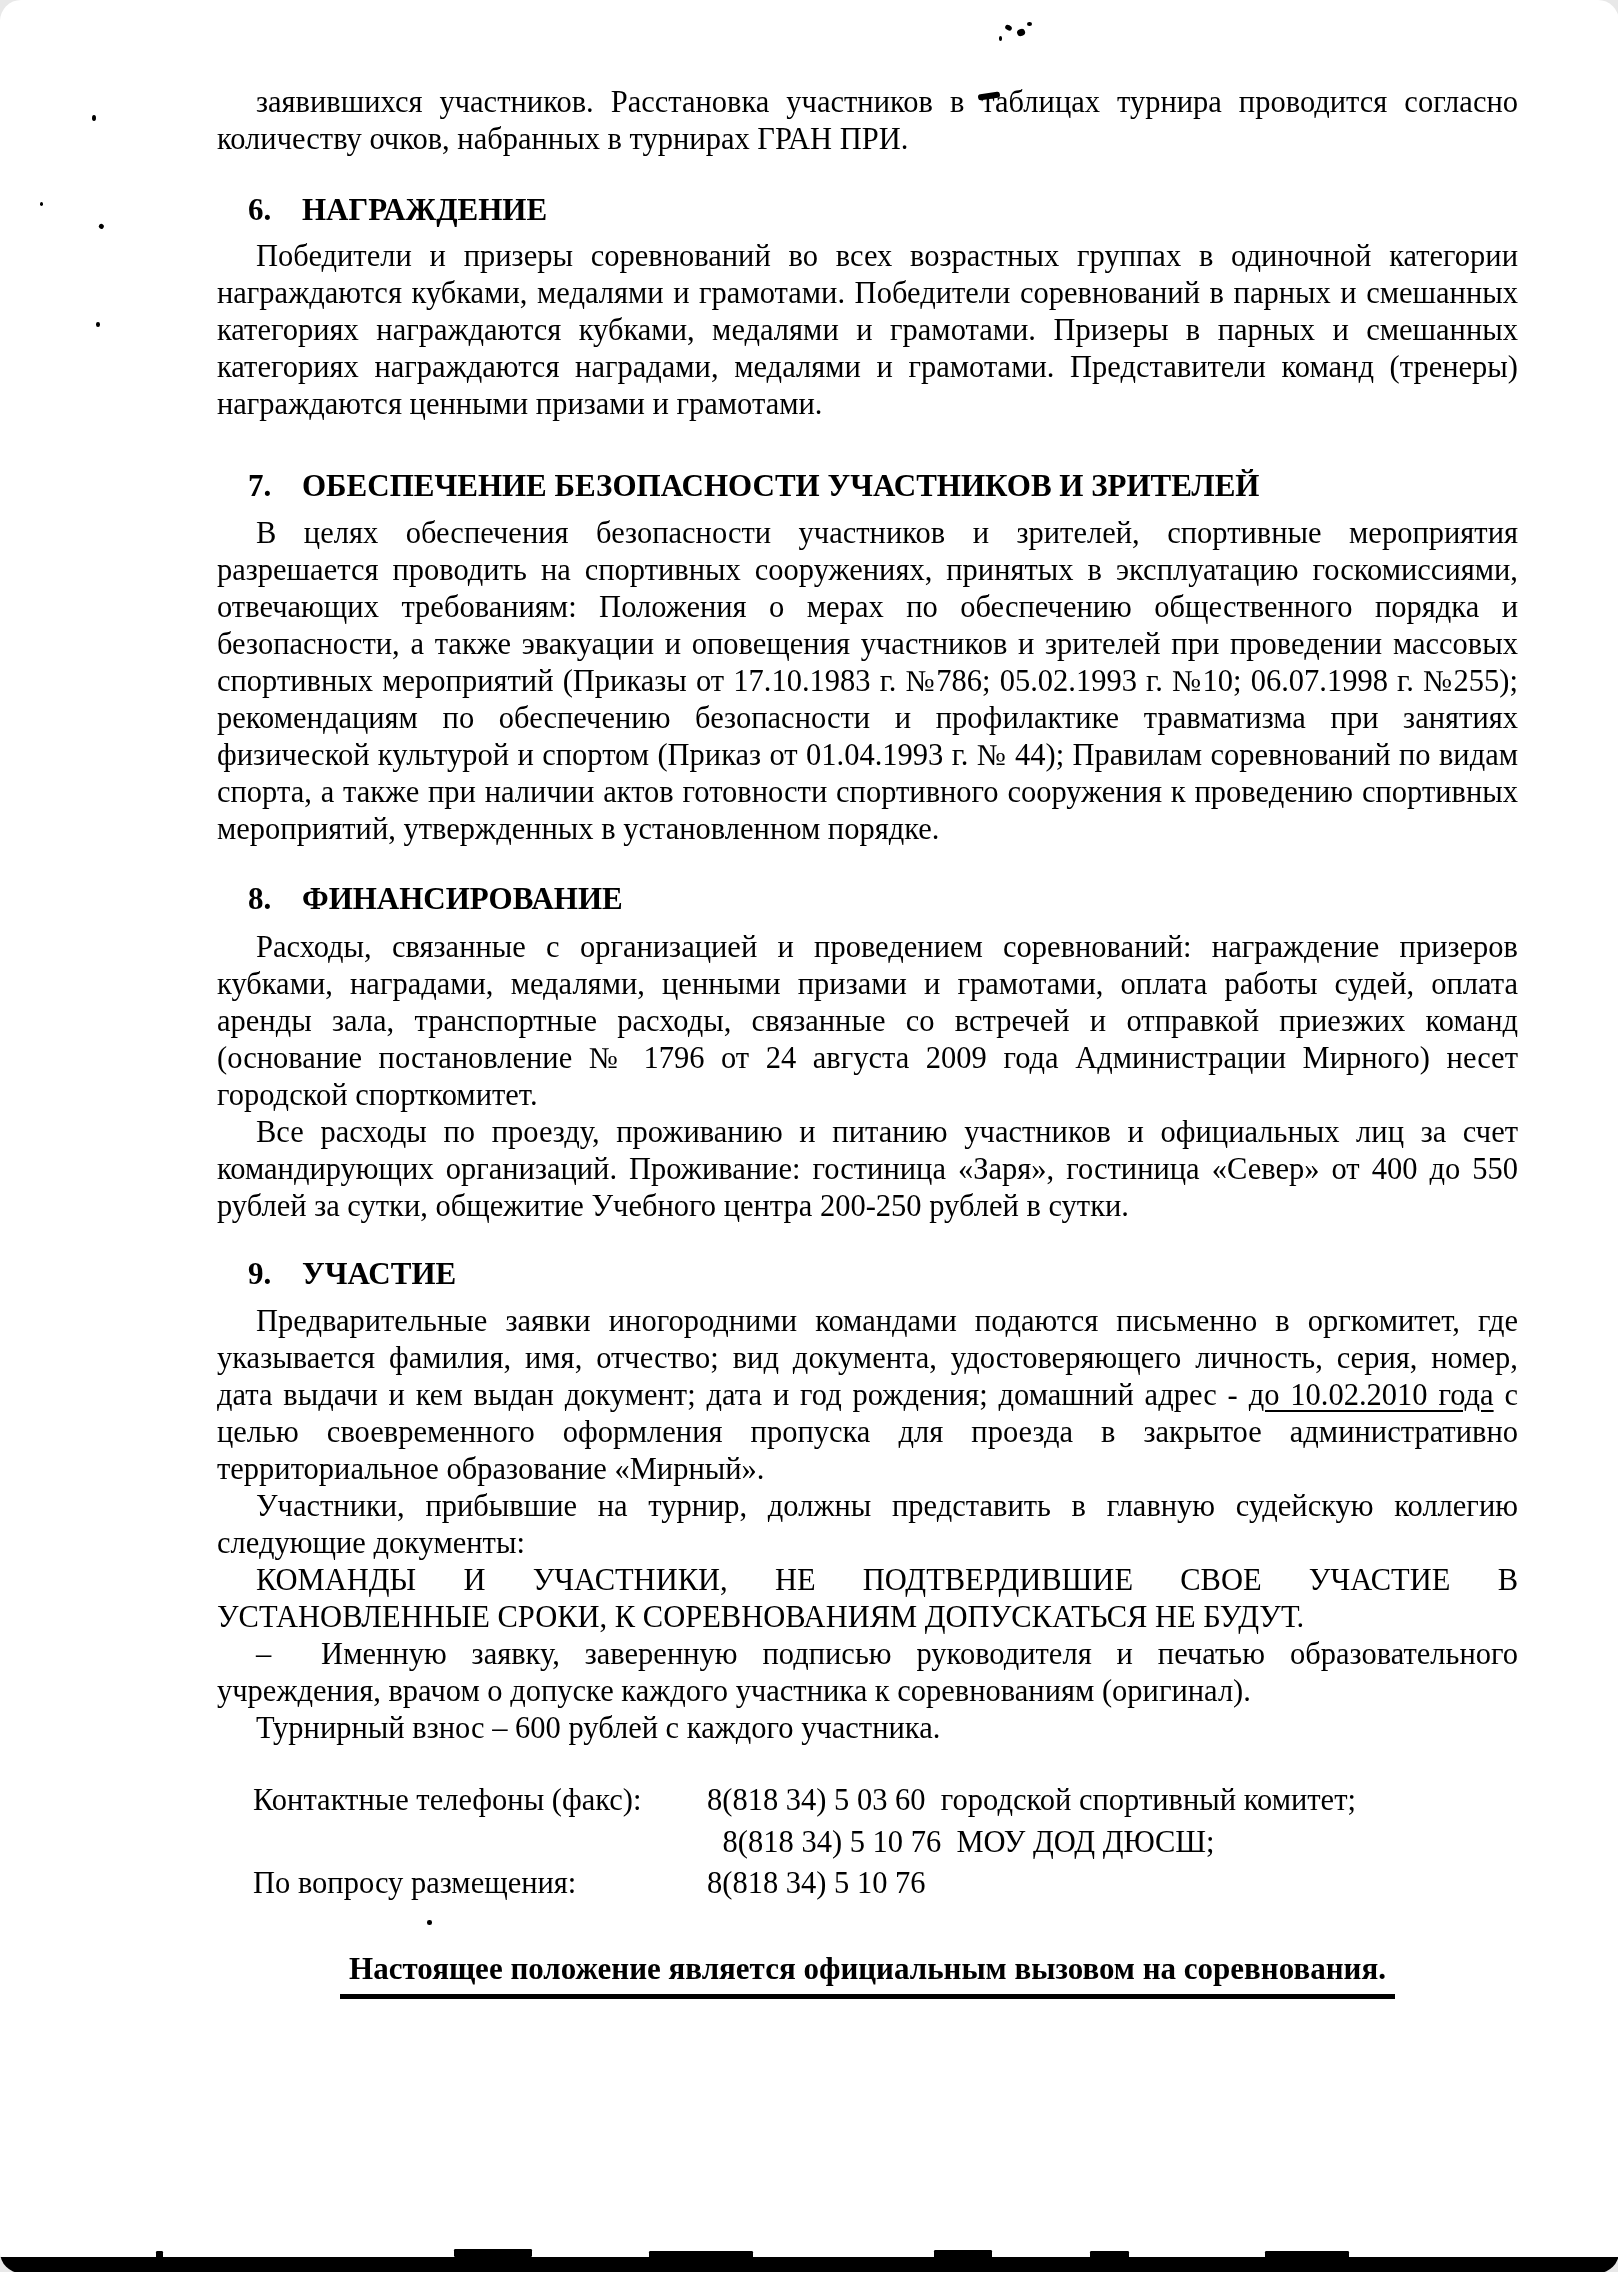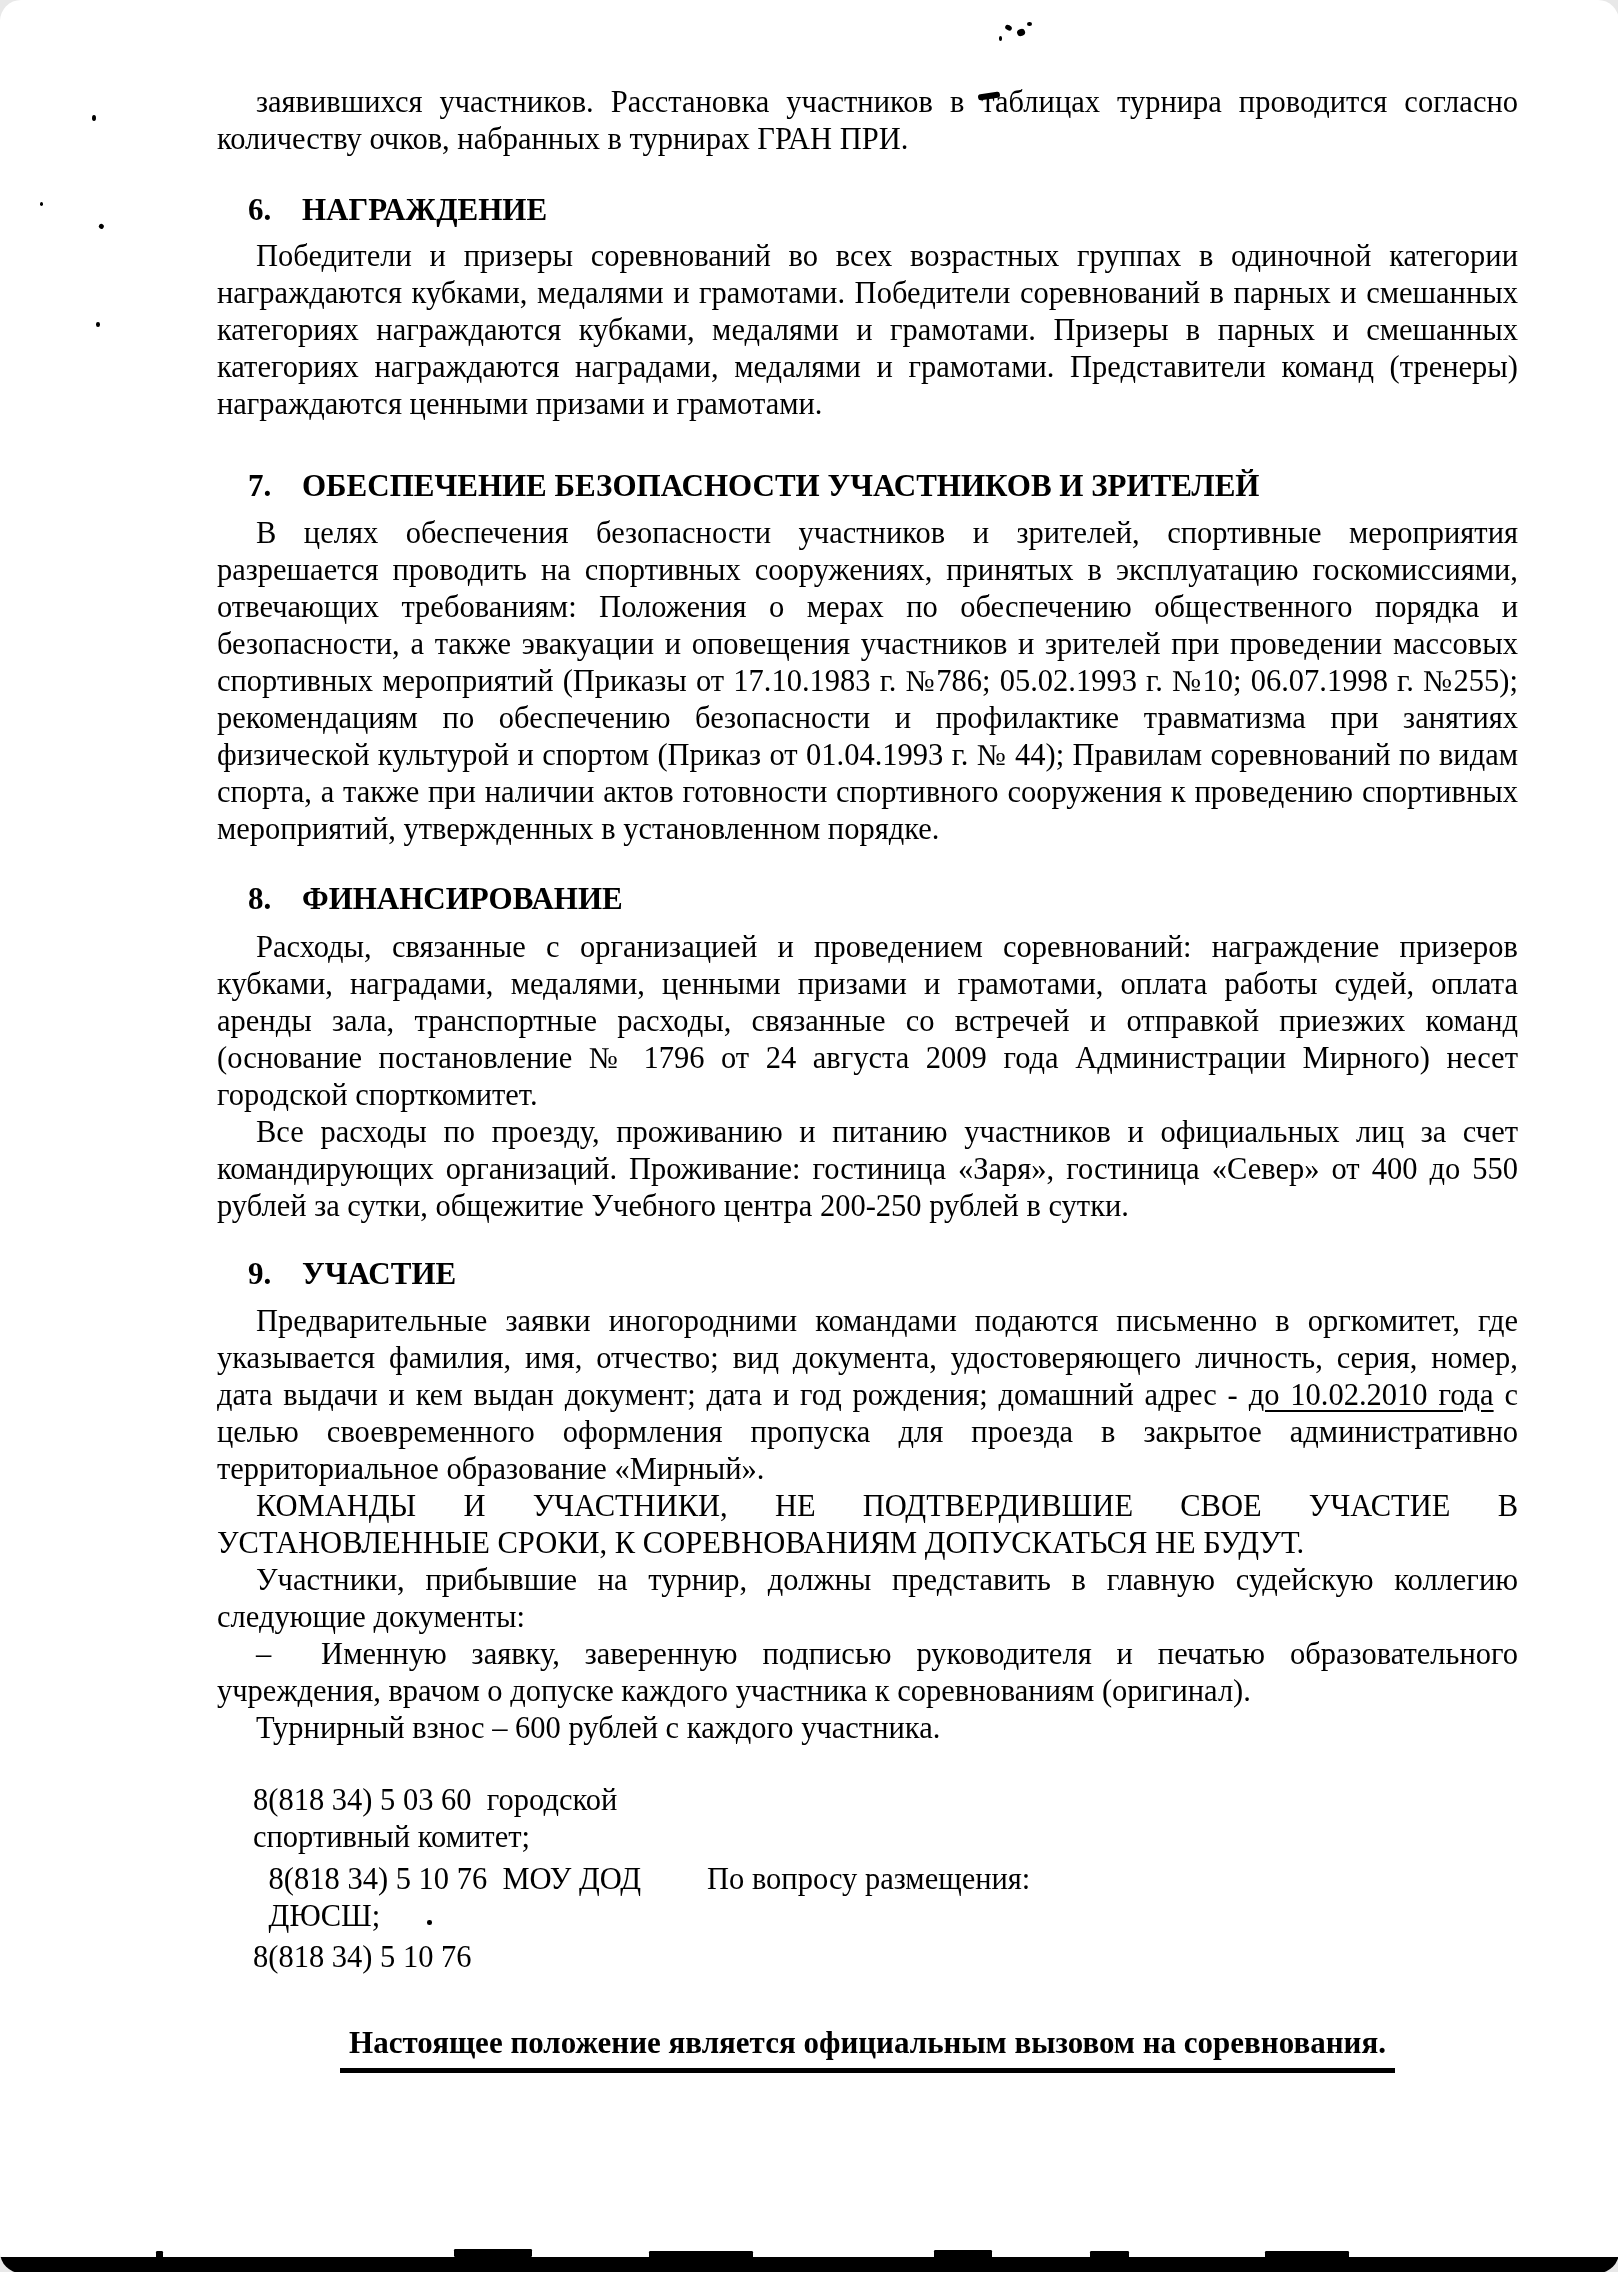--- a/index.html
+++ b/index.html
@@ -74,29 +74,30 @@
     <span class="num">8.</span><span>ФИНАНСИРОВАНИЕ</span>
   </div>
   <p>Расходы, связанные с организацией и проведением соревнований: награждение призеров кубками, наградами, медалями, ценными призами и грамотами, оплата работы судей, оплата аренды зала, транспортные расходы, связанные со встречей и отправкой приезжих команд (основание постановление № 1796 от 24 августа 2009 года Администрации Мирного) несет городской спорткомитет.</p>
   <p>Все расходы по проезду, проживанию и питанию участников и официальных лиц за счет командирующих организаций. Проживание: гостиница «Заря», гостиница «Север» от 400 до 550 рублей за сутки, общежитие Учебного центра 200-250 рублей в сутки.</p>
 
   <div class="sec-h h9">
     <span class="num">9.</span><span>УЧАСТИЕ</span>
   </div>
   <p><span>Предварительные заявки иногородними командами подаются письменно в оргкомитет, где указывается фамилия, имя, отчество; вид документа, удостоверяющего личность, серия, номер, дата выдачи и кем выдан документ; дата и год рождения; домашний адрес - </span><span class="u-phrase">до 10.02.2010 года</span><span> с целью своевременного оформления пропуска для проезда в закрытое административно территориальное образование «Мирный».</span></p>
 
+  <p>Участники, прибывшие на турнир, должны представить в главную судейскую коллегию следующие документы:</p>
+
   <p>КОМАНДЫ И УЧАСТНИКИ, НЕ ПОДТВЕРДИВШИЕ СВОЕ УЧАСТИЕ В УСТАНОВЛЕННЫЕ СРОКИ, К СОРЕВНОВАНИЯМ ДОПУСКАТЬСЯ НЕ БУДУТ.</p>
-
-  <p>Участники, прибывшие на турнир, должны представить в главную судейскую коллегию следующие документы:</p>
 
   <p>–&nbsp;&nbsp;Именную заявку, заверенную подписью руководителя и печатью образовательного учреждения, врачом о допуске каждого участника к соревнованиям (оригинал).</p>
 
   <p>Турнирный взнос – 600 рублей с каждого участника.</p>
 
   <div class="contacts">
+    <div>Контактные телефоны (факс):</div>
     <div>8(818 34) 5 03 60  городской спортивный комитет;</div>
     <div></div>
     <div class="val2">8(818 34) 5 10 76  МОУ ДОД ДЮСШ;</div>
     <div>По вопросу размещения:</div>
     <div>8(818 34) 5 10 76</div>
   </div>
 
   <div class="final">
     <span class="ustmt">Настоящее положение является официальным вызовом на соревнования.</span>
   </div>

